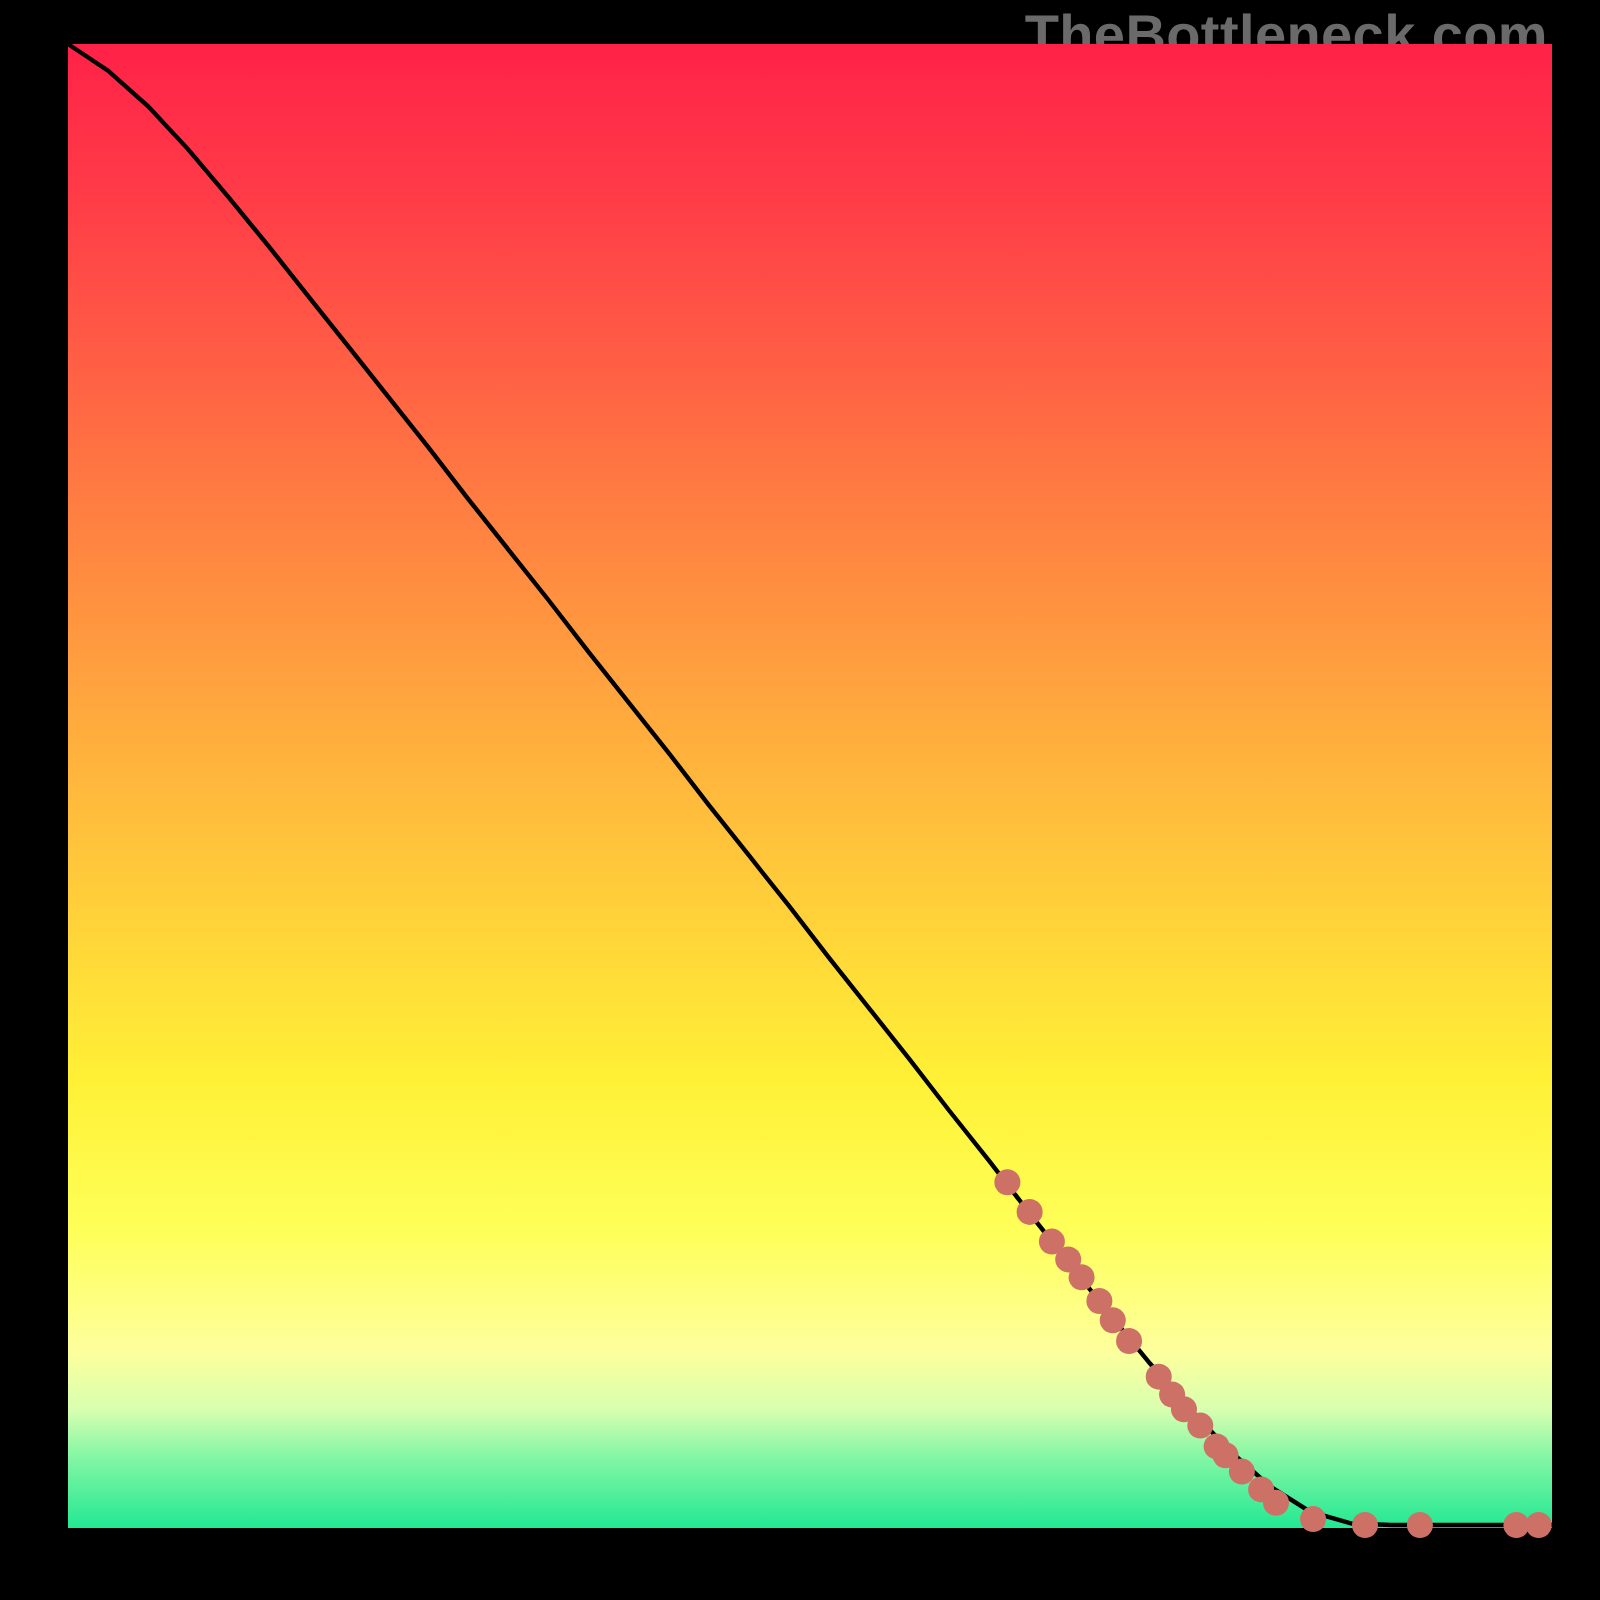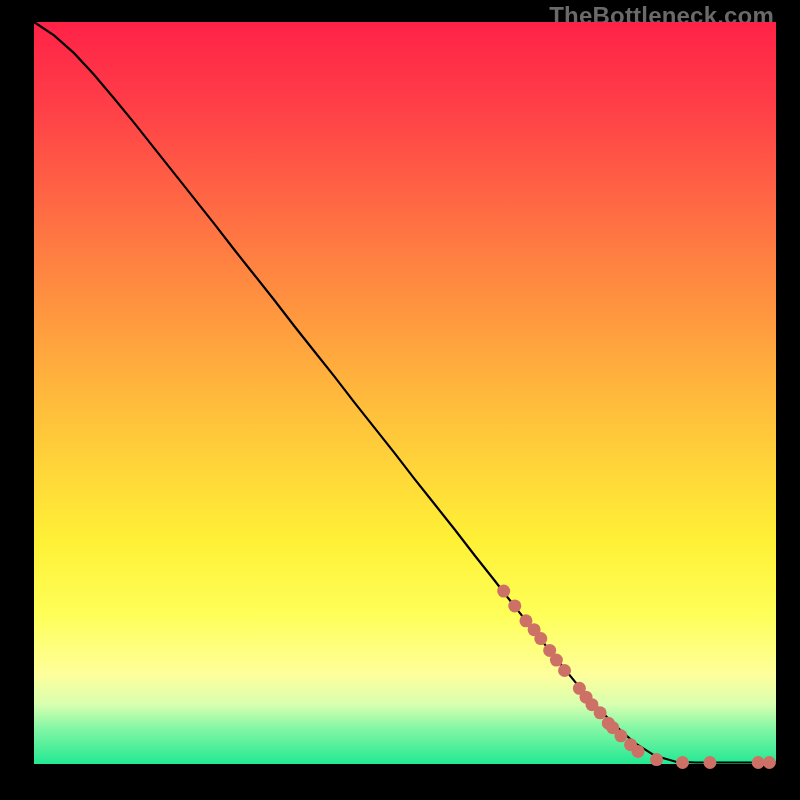--- a/index.html
+++ b/index.html
@@ -38,21 +38,21 @@
       #d8ffb0 92%,
       #88f7a6 95%,
       #23e892 100%
     );
   }
   .watermark {
     position: absolute;
     top: 2px;
     right: 26px;
     font-family: Arial, Helvetica, sans-serif;
-    font-size: 24px;
+    font-size: 28px;
     font-weight: 600;
     color: #6a6a6a;
     letter-spacing: 0.2px;
     user-select: none;
   }
   
   svg.curve {
     position: absolute;
     left: 0;
     top: 0;

